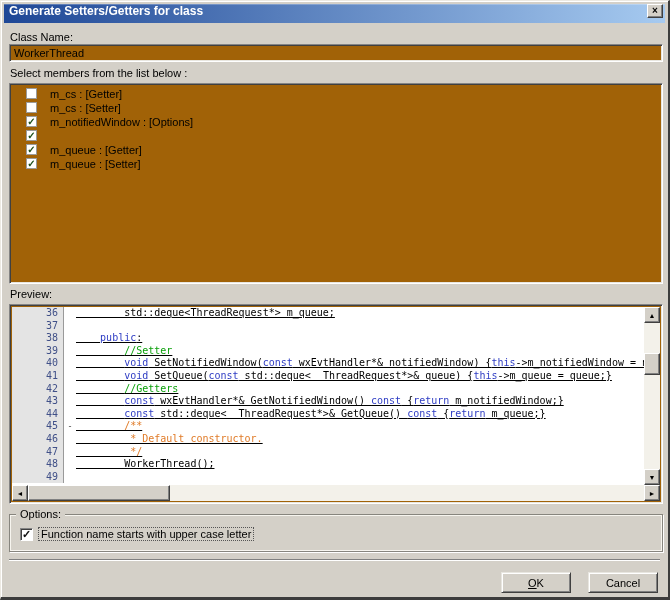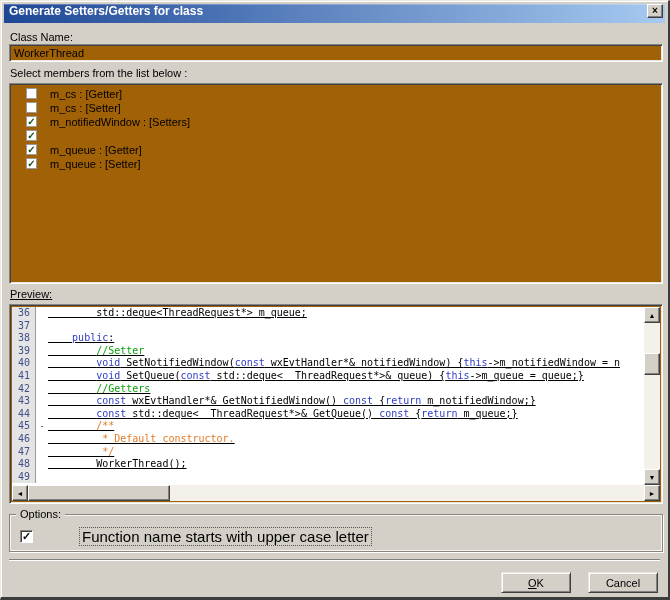--- a/index.html
+++ b/index.html
@@ -31,21 +31,21 @@
     background:var(--bg);
     border:1px solid;border-color:#fff #404040 #404040 #fff;
     box-shadow:inset -1px -1px 0 #808080;
     display:flex;align-items:center;justify-content:center;
     font-size:10px;font-weight:bold;line-height:1;padding:0;cursor:default;
     font-family:"Liberation Sans",sans-serif;
   }
   .lbl{position:absolute;left:9px;font-size:11px;}
   .lbl-classname{top:30px;}
   .lbl-members{top:66px;}
-  .lbl-preview{top:287px;text-decoration:underline;}
+  .lbl-preview{top:287px;}
   .sunken{
     border:1px solid;border-color:#848484 #fff #fff #848484;
     box-shadow:inset 1px 1px 0 #404040, inset -1px -1px 0 #e8e6e0;
     background:#a16207;
   }
   .textfield{
     position:absolute;left:8px;top:43px;width:654px;height:18px;
     font-family:"Liberation Sans",sans-serif;font-size:11px;
     padding:1px 4px;outline:none;
   }
@@ -59,21 +59,21 @@
     font-size:10px;line-height:9px;text-align:center;color:#1b4f1b;font-weight:bold;
   }
   .mlabel{font-size:11px;white-space:nowrap;}
   .editor{
     position:absolute;left:8px;top:303px;width:654px;height:200px;overflow:hidden;
   }
   .editor-inner{position:absolute;left:2px;top:2px;right:2px;bottom:2px;background:#fff;}
   .code-rows{position:absolute;left:0;top:0;right:16px;bottom:16px;overflow:hidden;background:#fff;}
   .cl{display:flex;height:12.6px;overflow:hidden;}
   .ln{
-    width:24px;flex:none;background:#e4e4e4;border-right:1px solid #9a9a9a;
+    width:52px;flex:none;background:#e4e4e4;border-right:1px solid #9a9a9a;
     color:var(--ln);font-family:"DejaVu Sans Mono",monospace;font-size:10px;line-height:12.6px;
     text-align:right;padding-right:5px;
   }
   .fold{width:12px;flex:none;font-size:9px;line-height:12px;text-align:center;color:#444;}
   .ct{flex:1;white-space:pre;overflow:hidden;font-family:"DejaVu Sans Mono",monospace;font-size:10px;line-height:12.6px;text-decoration:underline;}
   .tok-p{color:#000}.tok-k{color:var(--kw)}.tok-c{color:var(--cm)}.tok-d{color:var(--dc)}
   .sb-track{background:#f3f1ea;}
   .vscroll{position:absolute;right:0;top:0;width:16px;bottom:16px;}
   .hscroll{position:absolute;left:0;right:0;bottom:0;height:16px;}
   .sb-btn{
@@ -99,21 +99,21 @@
   .groupbox-legend{
     position:absolute;top:-7px;left:6px;background:var(--bg);padding:0 4px;font-size:11px;text-align:center;
   }
   .opt-row{position:absolute;left:10px;top:12px;display:flex;align-items:center;gap:5px;}
   .opt-cb{
     width:13px;height:13px;flex:none;background:#fff;
     border:1px solid;border-color:#848484 #fff #fff #848484;
     box-shadow:inset 1px 1px 0 #404040;
     font-size:11px;line-height:11px;text-align:center;font-weight:bold;color:#111;
   }
-  .opt-label{border:1px dotted #555;padding:0 2px;font-size:15px;margin-left:41px;}
+  .opt-label{border:1px dotted #555;padding:0 2px;font-size:11px;}
   .separator{
     position:absolute;left:8px;right:8px;top:558px;height:2px;
     border-top:1px solid #808080;border-bottom:1px solid #fff;
   }
   .btn{
     position:absolute;top:571px;width:70px;height:21px;background:var(--bg);
     border:1px solid;border-color:#e8e6e0 #404040 #404040 #e8e6e0;
     box-shadow:inset 1px 1px 0 #fff, inset -1px -1px 0 #808080;
     font-family:"Liberation Sans",sans-serif;font-size:11px;text-align:center;padding:0;
     cursor:default;
@@ -142,21 +142,21 @@
       <div class="member-row">
         <span class="cb" style="color: rgb(27, 79, 27);"></span>
         <span class="mlabel">m_cs : [Getter]</span>
       </div>
       <div class="member-row">
         <span class="cb" style="color: rgb(27, 79, 27);"></span>
         <span class="mlabel">m_cs : [Setter]</span>
       </div>
       <div class="member-row">
         <span class="cb" style="color: rgb(27, 79, 27);">✓</span>
-        <span class="mlabel">m_notifiedWindow : [Setters]</span>
+        <span class="mlabel">m_notifiedWindow : [Options]</span>
       </div>
       <div class="member-row">
         <span class="cb" style="color: rgb(27, 79, 27);">✓</span>
       </div>
       <div class="member-row">
         <span class="cb" style="color: rgb(27, 79, 27);">✓</span>
         <span class="mlabel">m_queue : [Getter]</span>
       </div>
       <div class="member-row">
         <span class="cb" style="color: rgb(27, 79, 27);">✓</span>

